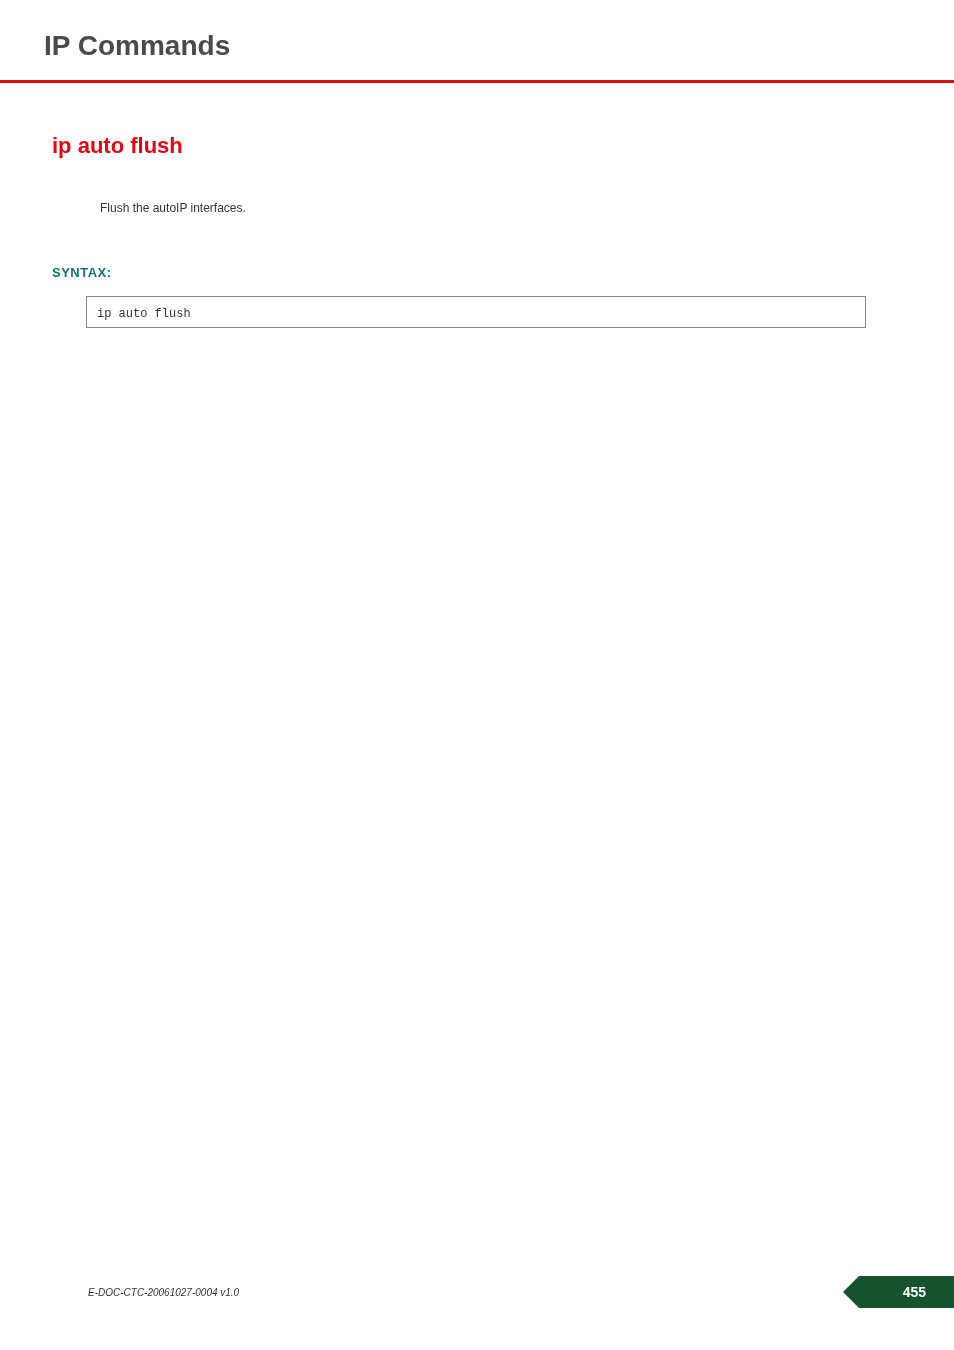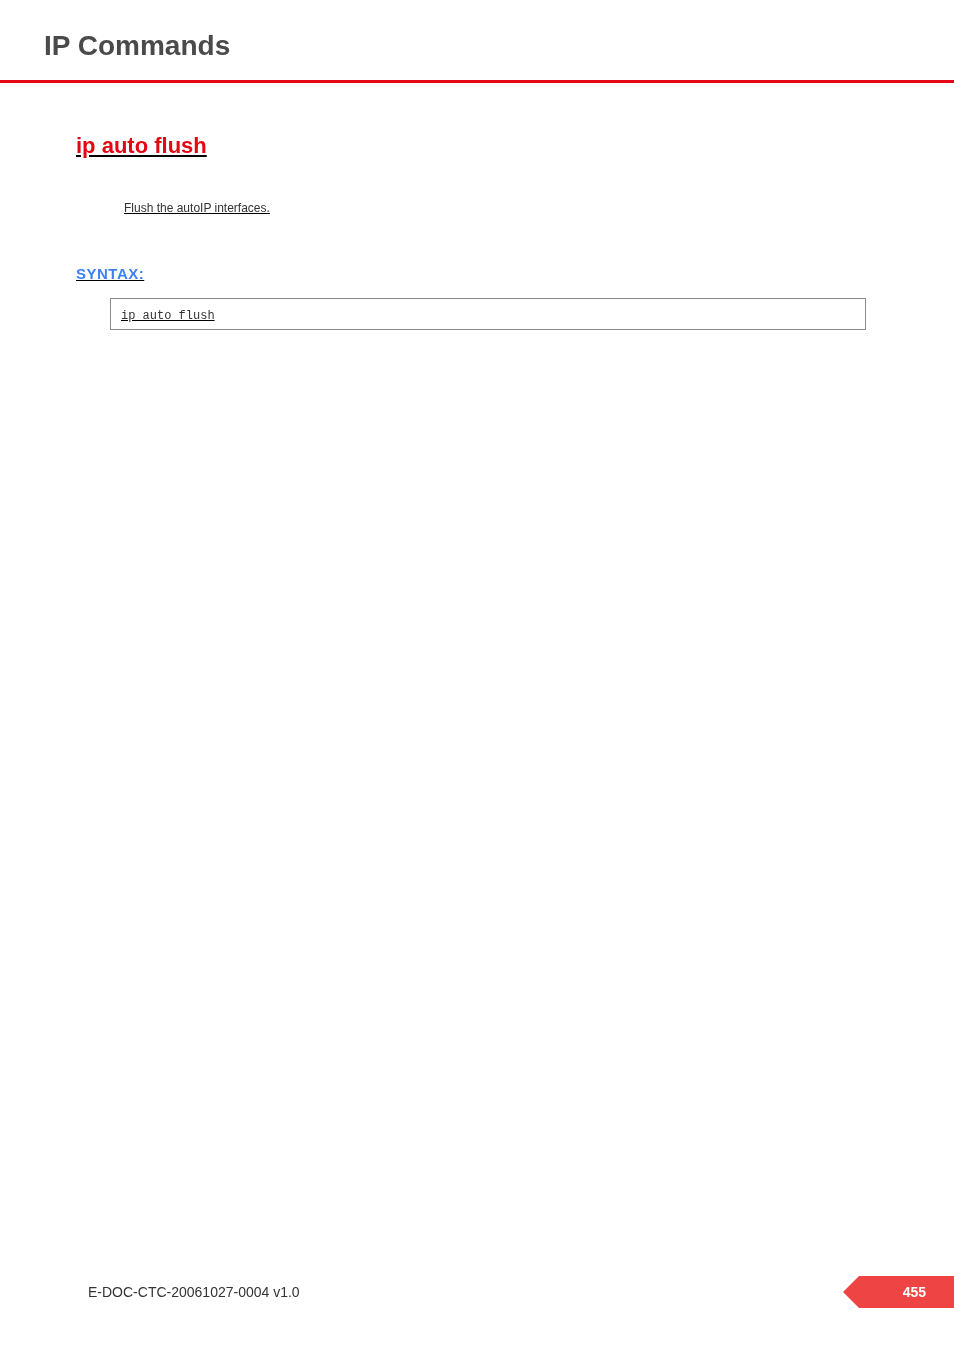--- a/index.html
+++ b/index.html
@@ -23,40 +23,39 @@
       color: #4a4a4a;
       font-family: Arial, Helvetica, sans-serif;
     }
     .red-rule {
       height: 3px;
       background: #e30613;
       margin: 8px 0 0 0;
       width: 100%;
     }
     .content {
-      padding: 50px 88px 0 76px;
-      text-decoration: underline;
+      padding: 50px 88px 0 52px;
     }
     .command-title {
       font-size: 22px;
       font-weight: bold;
       color: #e30613;
       font-family: Arial, Helvetica, sans-serif;
       margin-bottom: 42px;
     }
     .description {
       font-size: 12px;
       color: #333333;
       margin-left: 48px;
       margin-bottom: 50px;
     }
     .syntax-label {
-      font-size: 15px;
+      font-size: 13px;
       font-weight: bold;
-      color: #3b82f6;
+      color: #0f766e;
       letter-spacing: 0.5px;
       margin-bottom: 16px;
     }
     .code-box {
       border: 1px solid #888888;
       margin-left: 34px;
       padding: 6px 10px;
     }
     .code-text {
       font-family: "Courier New", Courier, monospace;
@@ -67,25 +66,26 @@
       position: absolute;
       bottom: 42px;
       left: 0;
       right: 0;
       padding: 0 0 0 88px;
       display: flex;
       align-items: center;
       justify-content: space-between;
     }
     .doc-id {
-      font-size: 14px;
+      font-size: 10px;
       color: #333333;
+      font-style: italic;
     }
     .page-badge {
-      background: #ef4444;
+      background: #14532d;
       color: #ffffff;
       font-size: 14px;
       font-weight: bold;
       padding: 8px 28px 8px 60px;
       position: relative;
     }
     .page-badge::before {
       content: "";
       position: absolute;
       left: 0;

